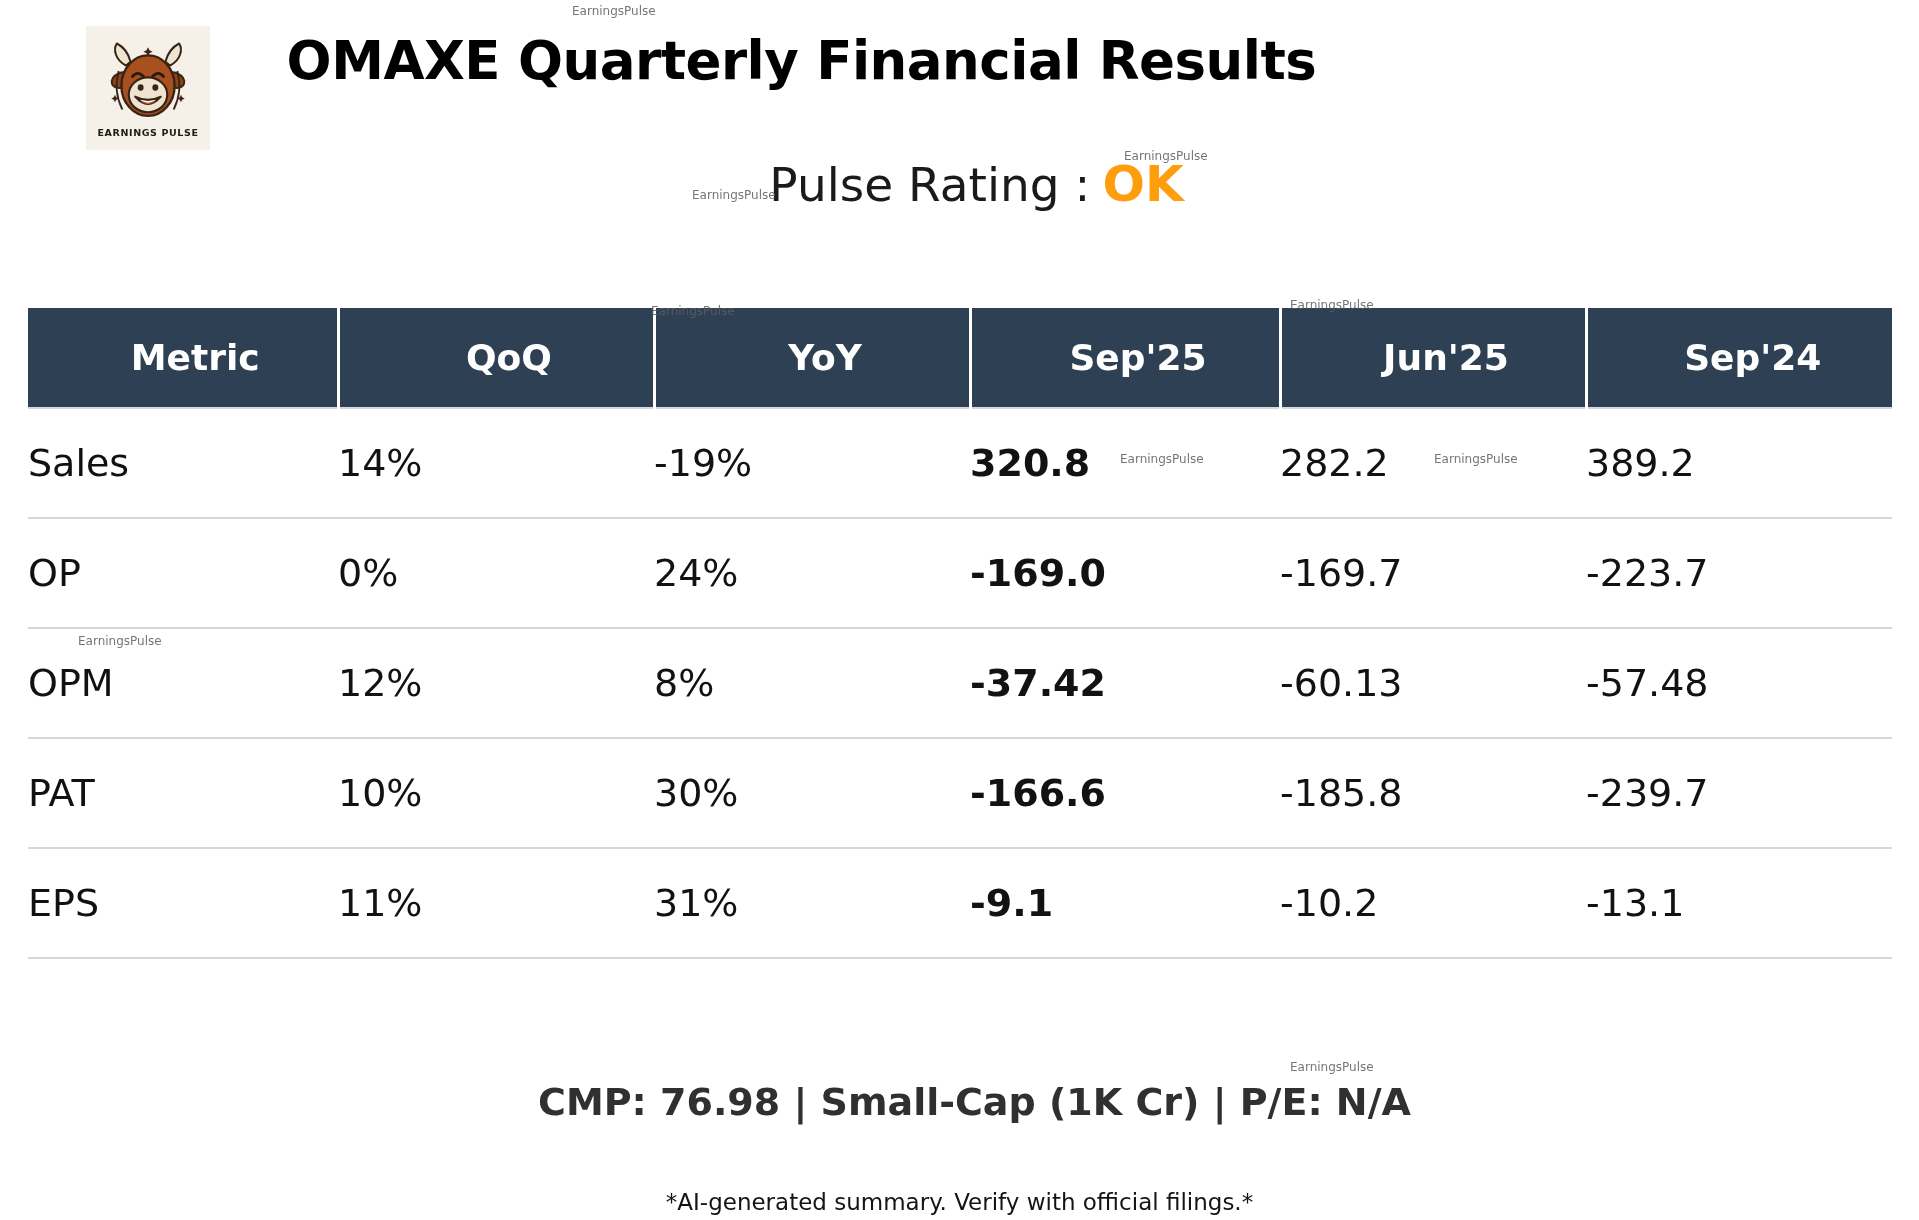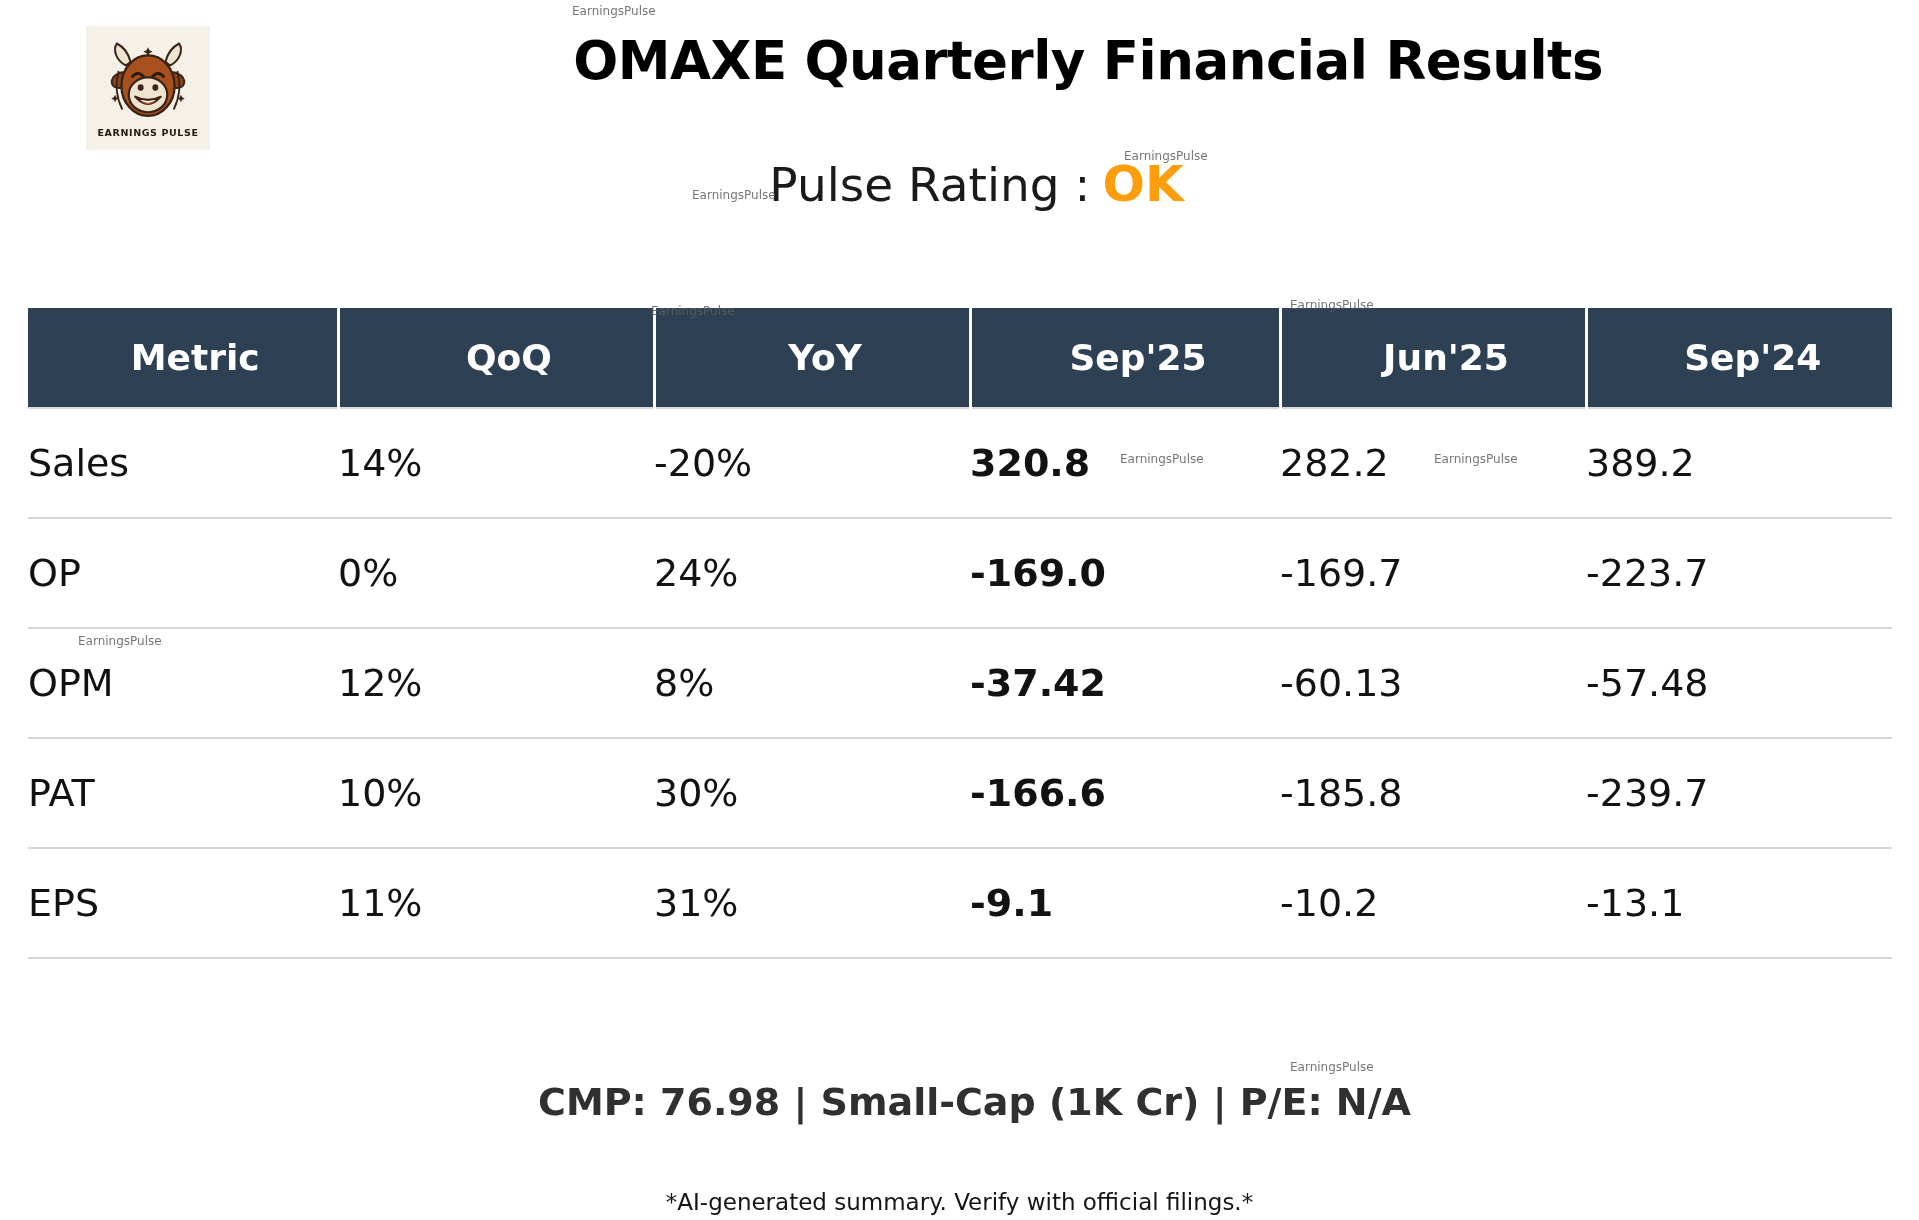--- a/index.html
+++ b/index.html
@@ -40,21 +40,21 @@
     color: #241a12;
     margin-top: 1px;
     font-family: "DejaVu Sans", "Liberation Sans", sans-serif;
   }
 
   
   #main-title {
     position: absolute;
     left: 0; top: 30px;
     width: 1603px;
-    text-align: right;
+    text-align: center;
     font-size: 53px;
     font-weight: 700;
     color: #000000;
     letter-spacing: -0.5px;
   }
 
   #rating-line {
     position: absolute;
     left: 0; top: 155px;
     width: 1919px;
@@ -208,21 +208,21 @@
         <th>YoY</th>
         <th>Sep'25</th>
         <th>Jun'25</th>
         <th>Sep'24</th>
       </tr>
     </thead>
     <tbody id="results-body">
         <tr>
           <td class="metric-name">Sales</td>
           <td class="pct-pos">14%</td>
-          <td class="pct-neg">-20%</td>
+          <td class="pct-neg">-19%</td>
           <td class="cur-val">320.8</td>
           <td>282.2</td>
           <td>389.2</td>
         </tr>
         <tr>
           <td class="metric-name">OP</td>
           <td class="pct-flat">0%</td>
           <td class="pct-pos">24%</td>
           <td class="cur-val">-169.0</td>
           <td>-169.7</td>

